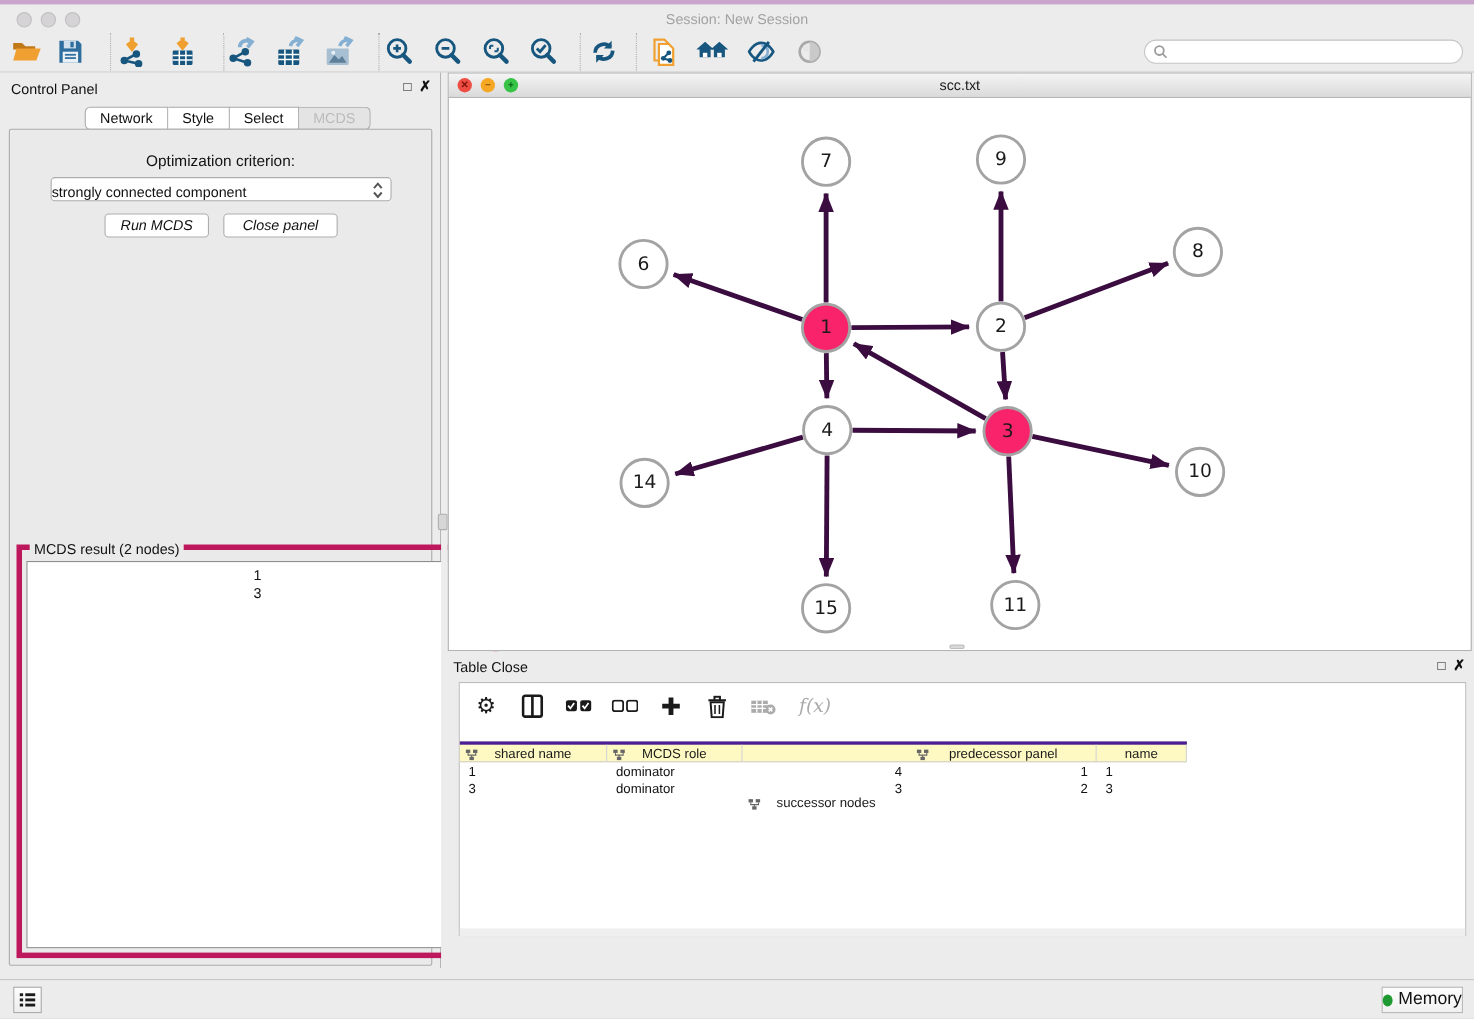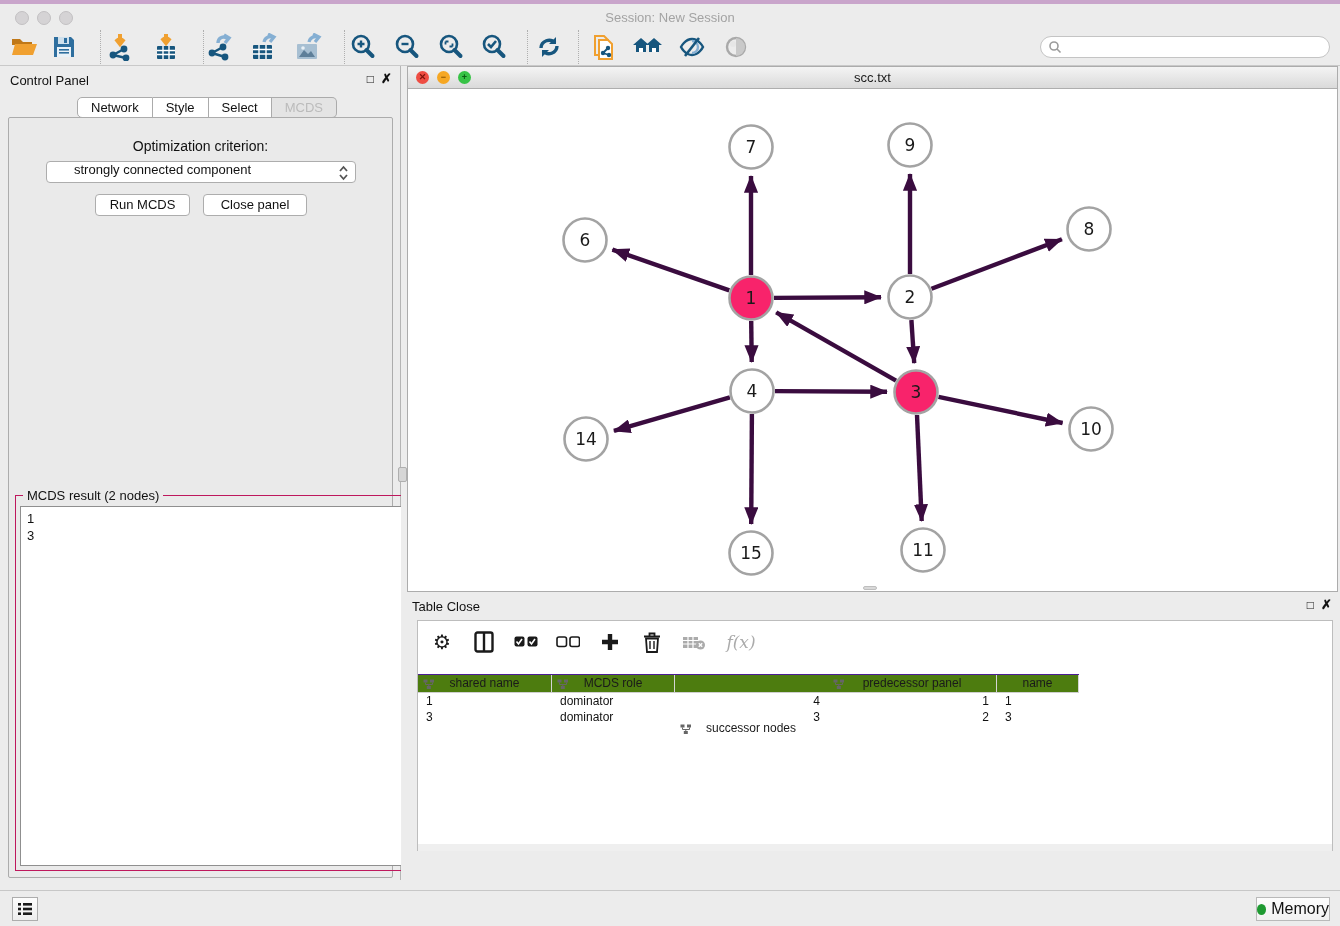--- a/index.html
+++ b/index.html
@@ -26,26 +26,26 @@
   .float-glyph { font-size:12px; color:#111; }
   .close-glyph { font-size:13px; font-weight:bold; color:#111; }
   .tabrow { display:flex; }
   #ctrl-tabs { position:absolute; left:77px; top:31px; }
   .tab { height:21px; line-height:20px; padding:0 13px; font-size:13px; background:#FFFFFF; border:1px solid #ABABAB; border-left-width:0; color:#111; }
   .tab:first-child { border-left-width:1px; border-radius:5px 0 0 5px; }
   .tab:last-child { border-radius:0 5px 5px 0; }
   .tab.active { background:#E4E4E4; color:#BBBBBB; }
   #ctrl-content { position:absolute; left:8px; top:51px; width:385px; height:761px; background:#EAEAEA; border:1px solid #ACACAC; border-radius:2px; }
   #opt-label { position:absolute; left:0; right:0; top:20px; text-align:center; font-size:14px; color:#111; }
-  #opt-select { position:absolute; left:37px; top:43px; width:310px; height:22px; background:#fff; border:1px solid #ADADAD; border-radius:4px; font-size:13px; color:#111; display:flex; align-items:flex-start; padding-left:27px; }
+  #opt-select { position:absolute; left:37px; top:43px; width:310px; height:22px; background:#fff; border:1px solid #ADADAD; border-radius:4px; font-size:13px; color:#111; display:flex; align-items:flex-end; padding-left:0; }
   #opt-select svg { position:absolute; right:6px; top:3px; }
-  .cp-btn { position:absolute; top:76px; height:22px; background:#fff; border:1px solid #ADADAD; border-radius:4px; font-size:13px; color:#111; text-align:center; line-height:20px; }
+  .cp-btn { position:absolute; top:76px; height:22px; background:#fff; border:1px solid #ADADAD; border-radius:4px; font-size:13px; color:#111; text-align:center; line-height:20px;font-style:italic; }
   #run-btn { left:86px; width:95px; }
   #closep-btn { left:194px; width:104px; }
-  #result-group { position:absolute; left:6px; top:377px; width:438px; height:376px; border:1px solid #be185d; }
+  #result-group { position:absolute; left:6px; top:377px; width:438px; height:376px; border:5px solid #be185d;text-align:center; }
   #result-label { position:absolute; left:7px; top:-8px; background:#EAEAEA; padding:0 4px; font-size:13px; color:#111; }
   #result-text { position:absolute; left:4px; top:10px; right:4px; bottom:4px; background:#fff; border:1px solid #8F8F8F; font-size:13px; color:#111; padding:3px 6px; white-space:pre; line-height:17px; }
   #result-scroll { position:absolute; right:5px; top:11px; bottom:5px; width:11px; background:#F7F7F7; border-left:1px solid #E3E3E3; }
   #cp-splitter { position:absolute; left:401px; top:66px; width:6px; height:814px; background:#EDEDED; }
   #cp-handle { position:absolute; left:-3px; top:401px; width:9px; height:15px; background:#D6D6D6; border:1px solid #AFAFAF; border-radius:2px; }
 
   
   #net-window { position:absolute; left:407px; top:66px; width:931px; height:526px; background:#fff; border:1px solid #ACACAC; }
   #net-titlebar { position:absolute; left:0; top:0; right:0; height:22px; background:linear-gradient(#F4F4F4,#DADADA); border-bottom:1px solid #AEAEAE; }
   #net-title { position:absolute; left:0; right:0; top:3px; text-align:center; font-size:13px; color:#1a1a1a; }
@@ -54,21 +54,21 @@
   #net-handle { position:absolute; left:455px; bottom:1px; width:14px; height:4px; background:#D9D9D9; border:1px solid #BEBEBE; border-radius:2px; }
 
   
   #table-panel { position:absolute; left:402px; top:592px; width:938px; height:298px; background:#ECECEC; }
   #tp-white { position:absolute; left:15px; top:28px; width:916px; height:231px; background:#fff; border:1px solid #BDBDBD; }
   #tp-toolbar { position:absolute; left:12px; top:6px; height:30px; display:flex; align-items:center; gap:18px; }
   .tpi { display:flex; align-items:center; justify-content:center; width:24px; height:24px; }
   #gear-glyph { font-size:20px; color:#1a1a1a; line-height:20px; }
   #fx-glyph { font-family:"DejaVu Serif", serif; font-style:italic; font-size:17px; color:#ABABAB; }
   #tp-table { position:absolute; left:0px; top:53px; width:661px; }
-  #tp-header { display:flex; height:19px; background:#4d7c0f; border-top:1px solid #4c1d95; border-bottom:1px solid #CFCFCF; }
+  #tp-header { display:flex; height:19px; background:#fef9c3; border-top:3px solid #4c1d95; border-bottom:1px solid #CFCFCF; }
   .th { position:relative; border-right:1px solid #D4D4D4; font-size:12px; color:#1a1a1a; text-align:center; line-height:17px; }
   .th svg { position:absolute; left:5px; top:4px; }
   .tr { display:flex; height:16px; }
   .td { font-size:12px; color:#111; line-height:16px; padding:0 8px; overflow:hidden; white-space:nowrap; }
   #tp-hscroll { position:absolute; left:16px; top:252px; width:914px; height:7px; background:#EFEFEF; }
   #tbl-tabs { position:absolute; left:279px; top:273px; }
 
   
   #status-bar { position:absolute; left:0; top:890px; width:1340px; height:36px; background:#ECECEC; border-top:1px solid #C7C7C7; }
   #list-btn { position:absolute; left:12px; top:6px; width:26px; height:24px; background:linear-gradient(#FDFDFD,#EDEDED); border:1px solid #ADADAD; display:flex; align-items:center; justify-content:center; }

